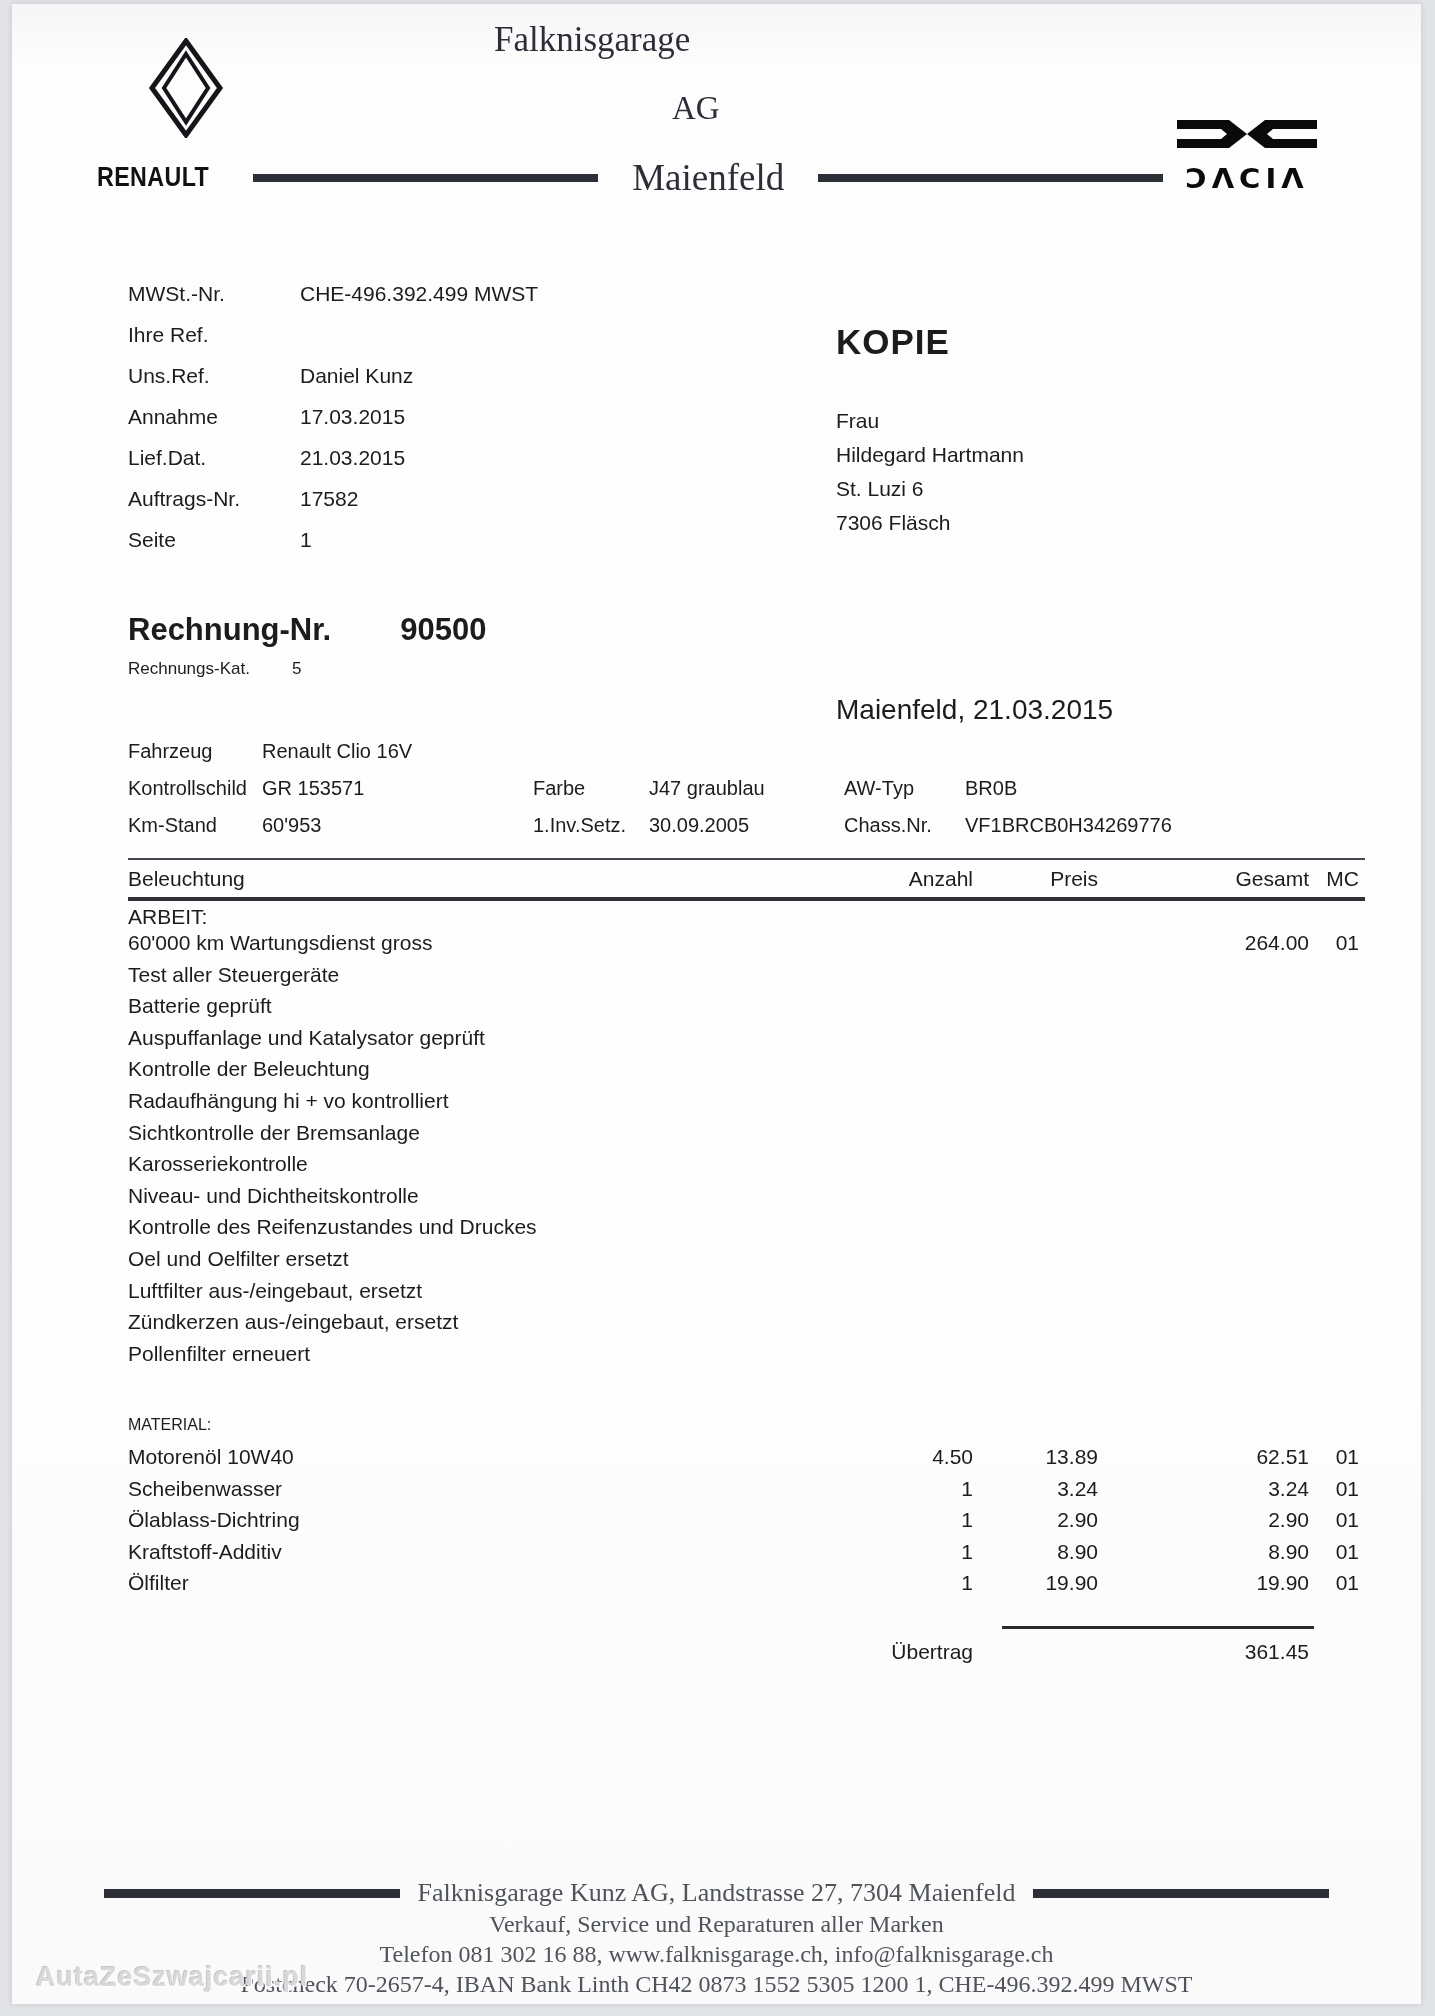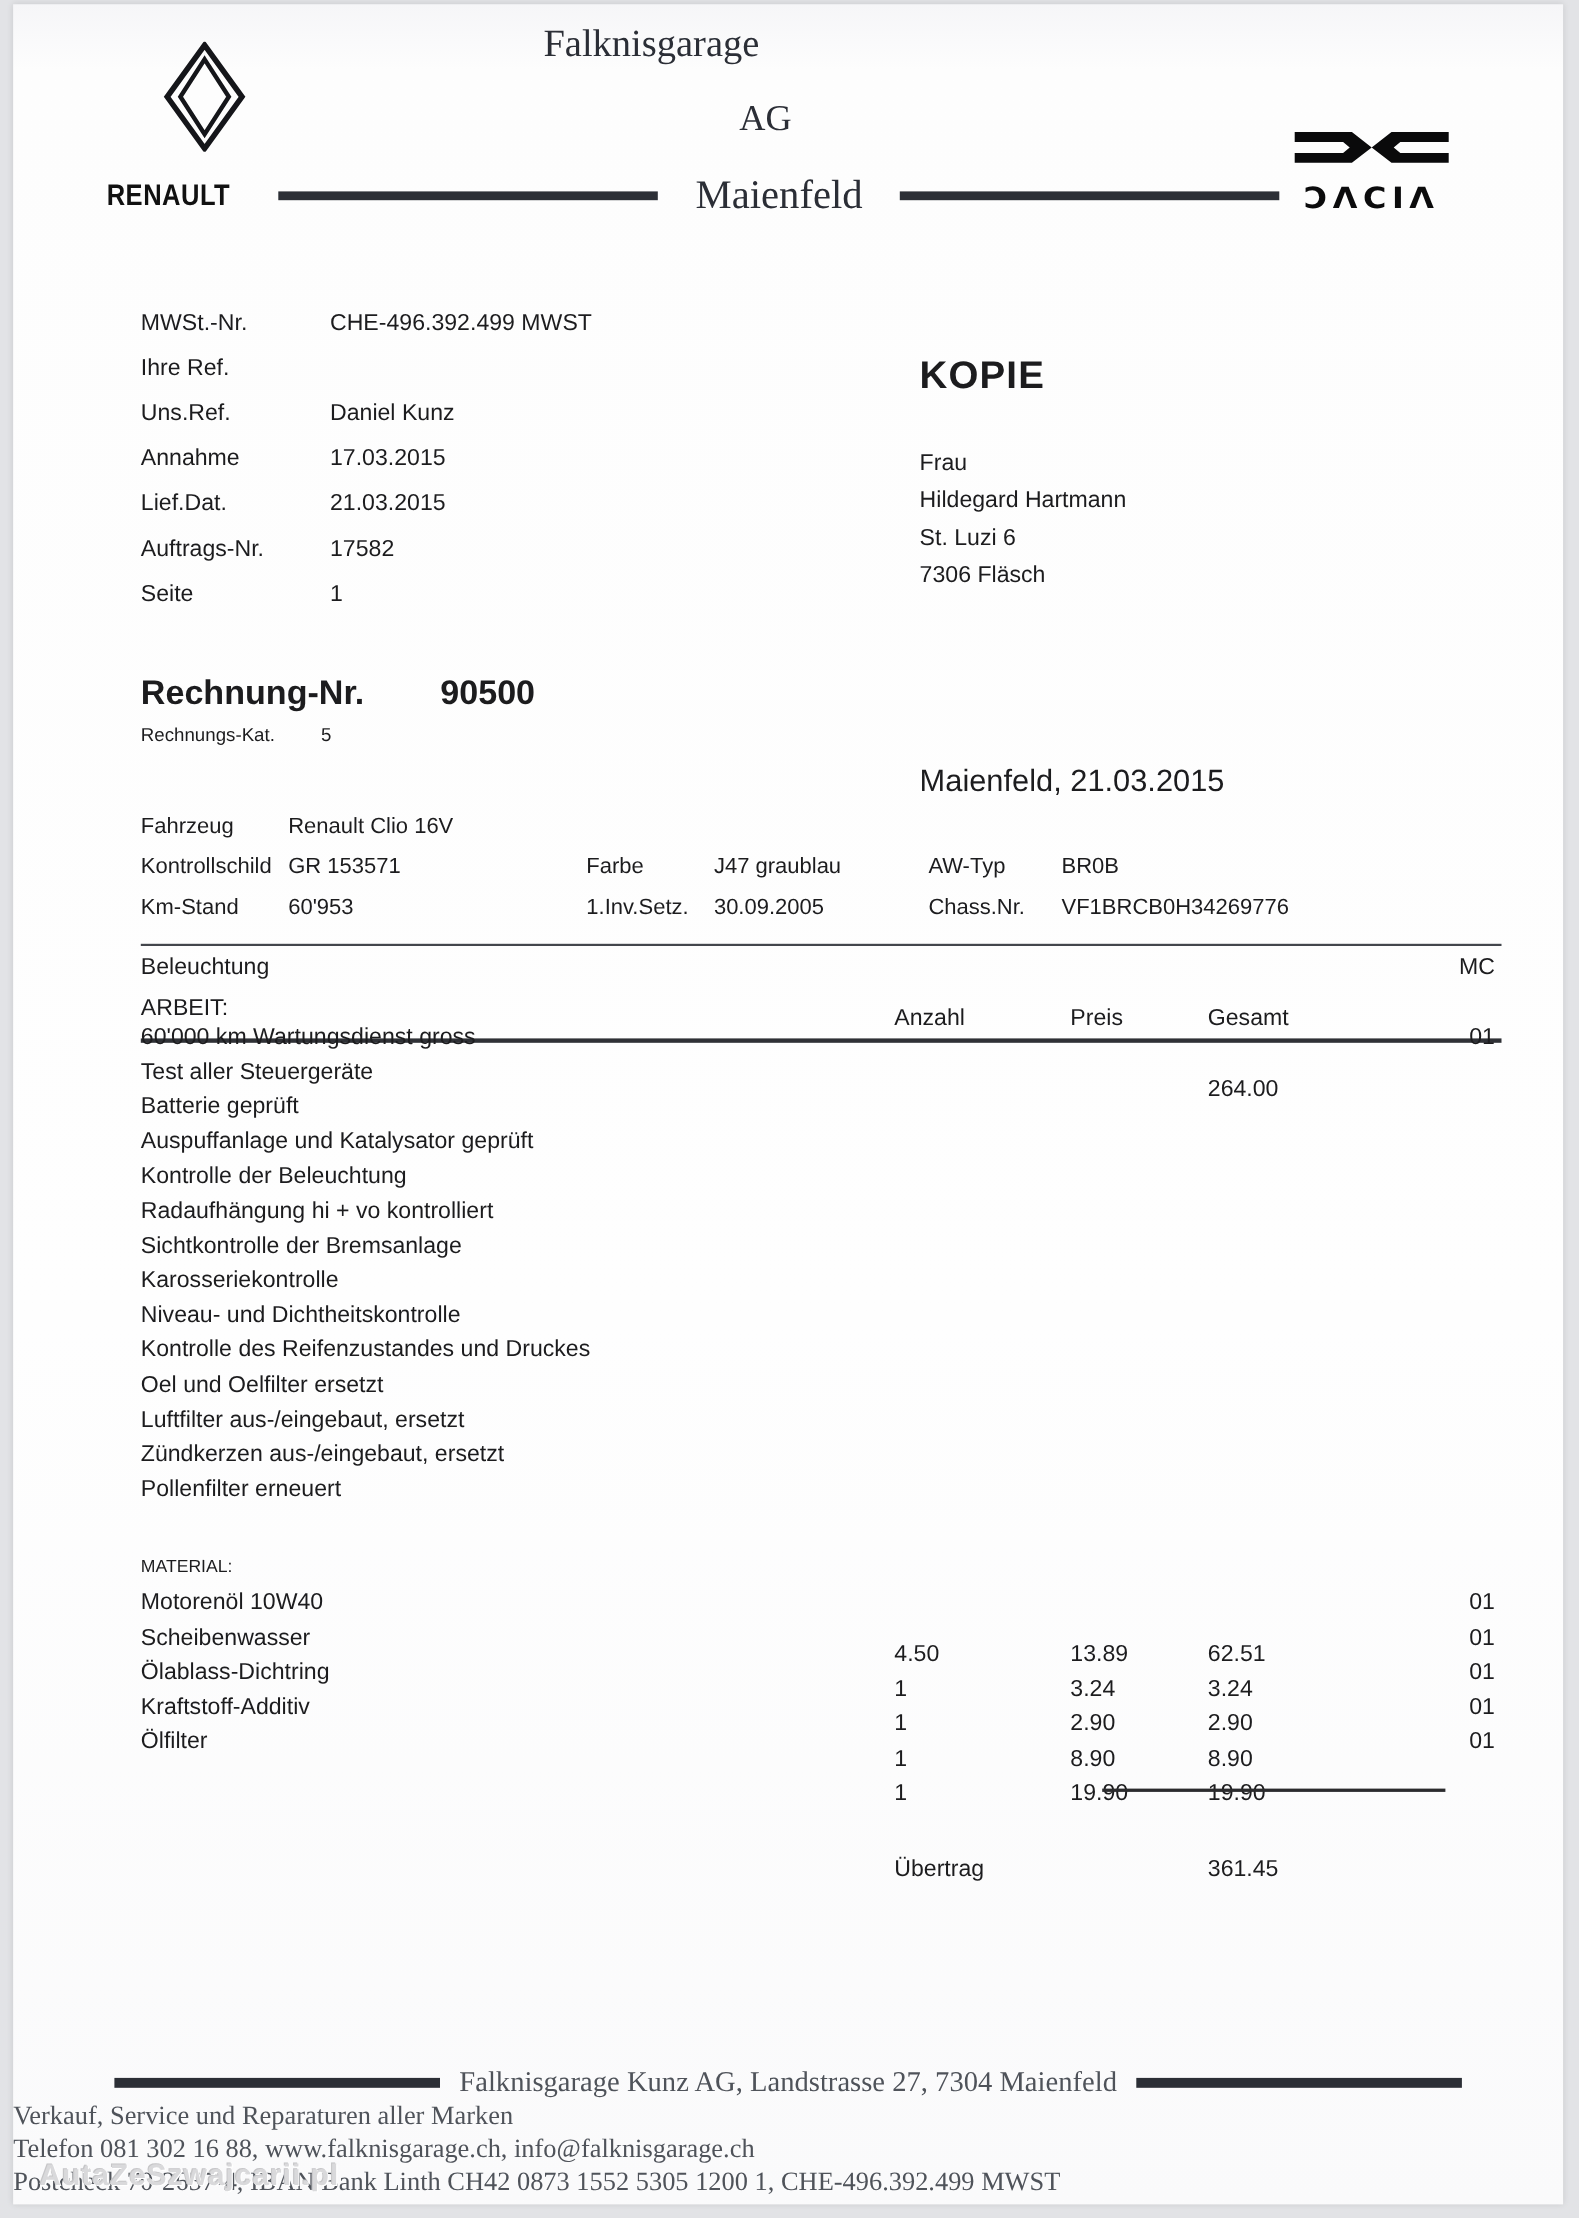--- a/index.html
+++ b/index.html
@@ -44,34 +44,34 @@
   .kat-line .num{margin-left:42px;}
   .place-date{left:824px;top:690px;font-size:28px;}
 
   
   .vehicle{left:116px;top:736px;font-size:20px;}
   .veh-row{display:grid;grid-template-columns:134px 271px 116px 195px 121px auto;height:37px;}
 
   
   .tablehead{left:116px;top:854px;width:1237px;border-top:2px solid #43464c;padding-top:7px;}
   .row5{display:grid;grid-template-columns:1fr 160px 125px 211px 56px;font-size:21px;}
-  .row5 .num{text-align:left;margin-top:47px;}
+  .row5 .num{text-align:right;}
   .row5 .mc{text-align:right;padding-right:6px;}
   .thickrule{height:4px;background:#2f3136;margin-top:6px;}
   .arbeit-title{left:116px;top:901px;font-size:21px;}
   .arbeit-rows{left:116px;top:927px;width:1237px;}
   .arbeit-rows .row5{height:31.6px;}
   .material-title{left:116px;top:1412px;font-size:16px;}
   .material-rows{left:116px;top:1441px;width:1237px;}
   .material-rows .row5{height:31.6px;}
   .sum-line{left:990px;top:1622px;width:312px;height:3px;background:#2b2b2d;}
   .uebertrag-row{left:116px;top:1636px;width:1237px;}
 
   
-  .footer{left:0;top:1874px;width:1409px;color:#4f535a;font-family:"Liberation Serif",serif;}
+  .footer{left:0;top:1874px;width:1409px;text-align:center;color:#4f535a;font-family:"Liberation Serif",serif;}
   .f-line1{display:flex;align-items:center;justify-content:center;font-size:26px;}
   .f-bar{width:296px;height:9px;background:#2c2f36;}
   .f-bar.left{margin-right:18px;}
   .f-bar.right{margin-left:18px;}
   .f-line{font-size:24px;margin-top:3px;}
   .watermark{left:24px;top:1958px;font-size:27px;font-weight:bold;color:#d9d9db;
     text-shadow:1px 1px 0 #ffffff,-1px -1px 0 #c6c6c8;letter-spacing:1px;}
 </style>
 </head>
 <body>

